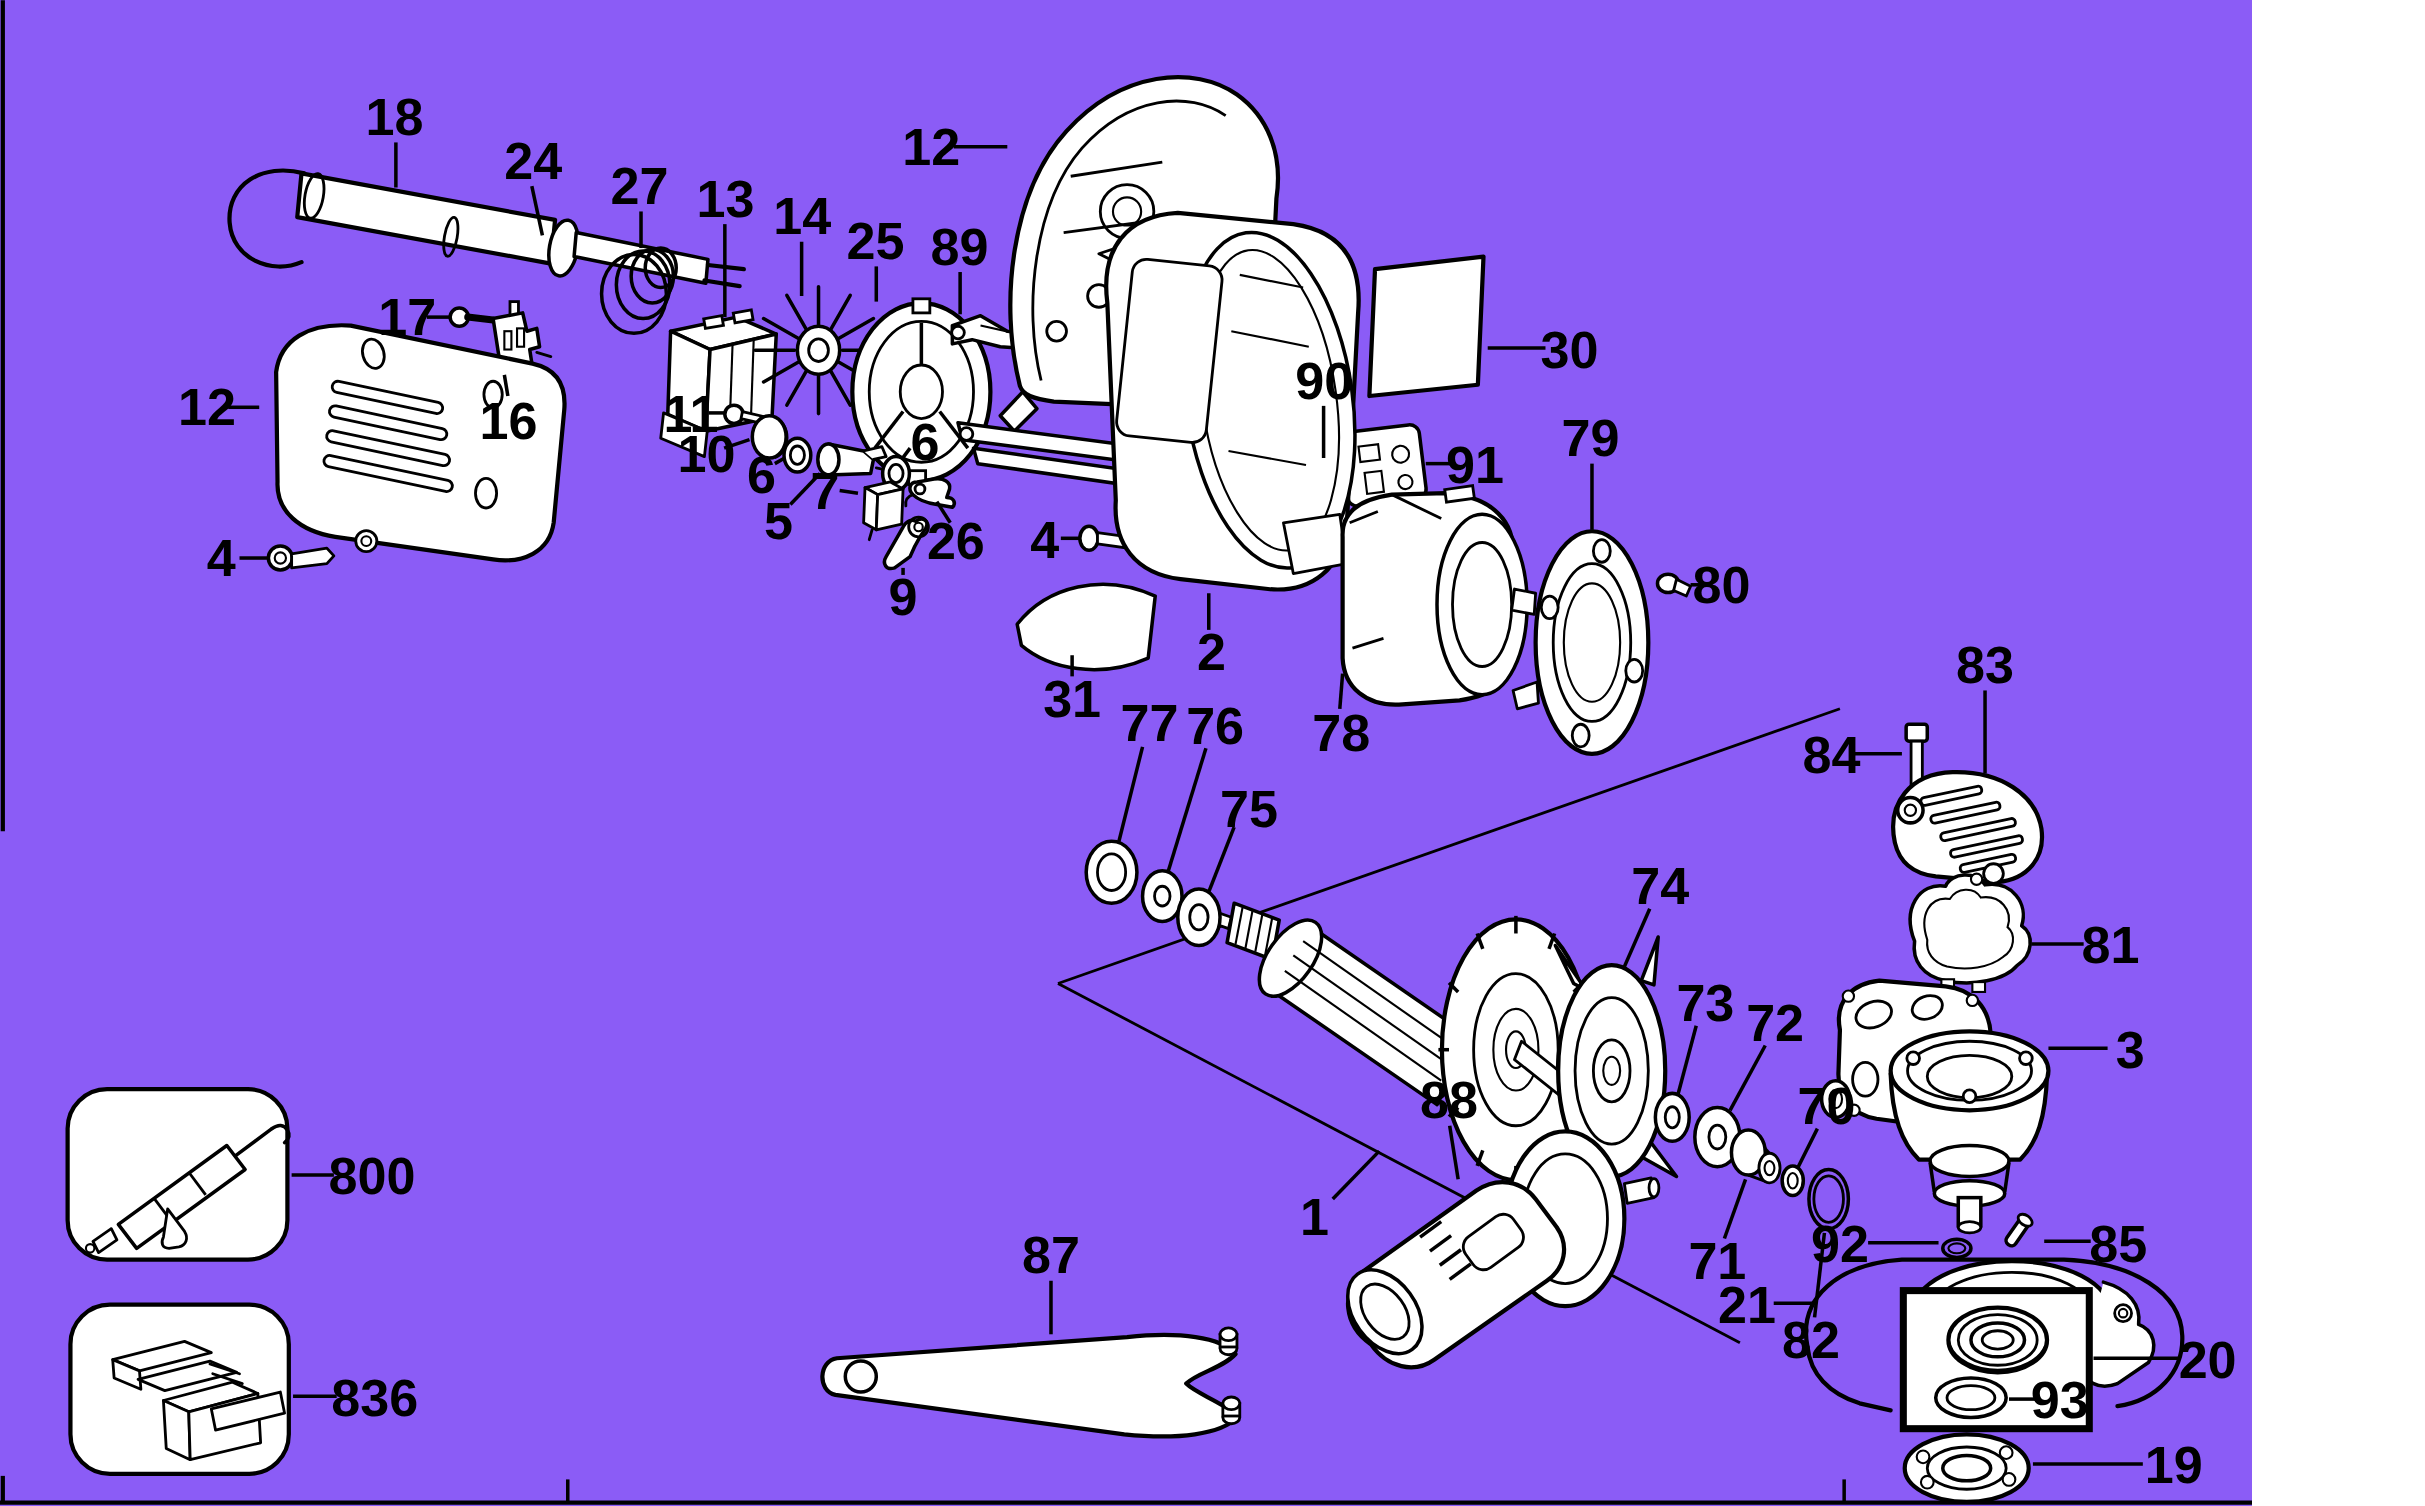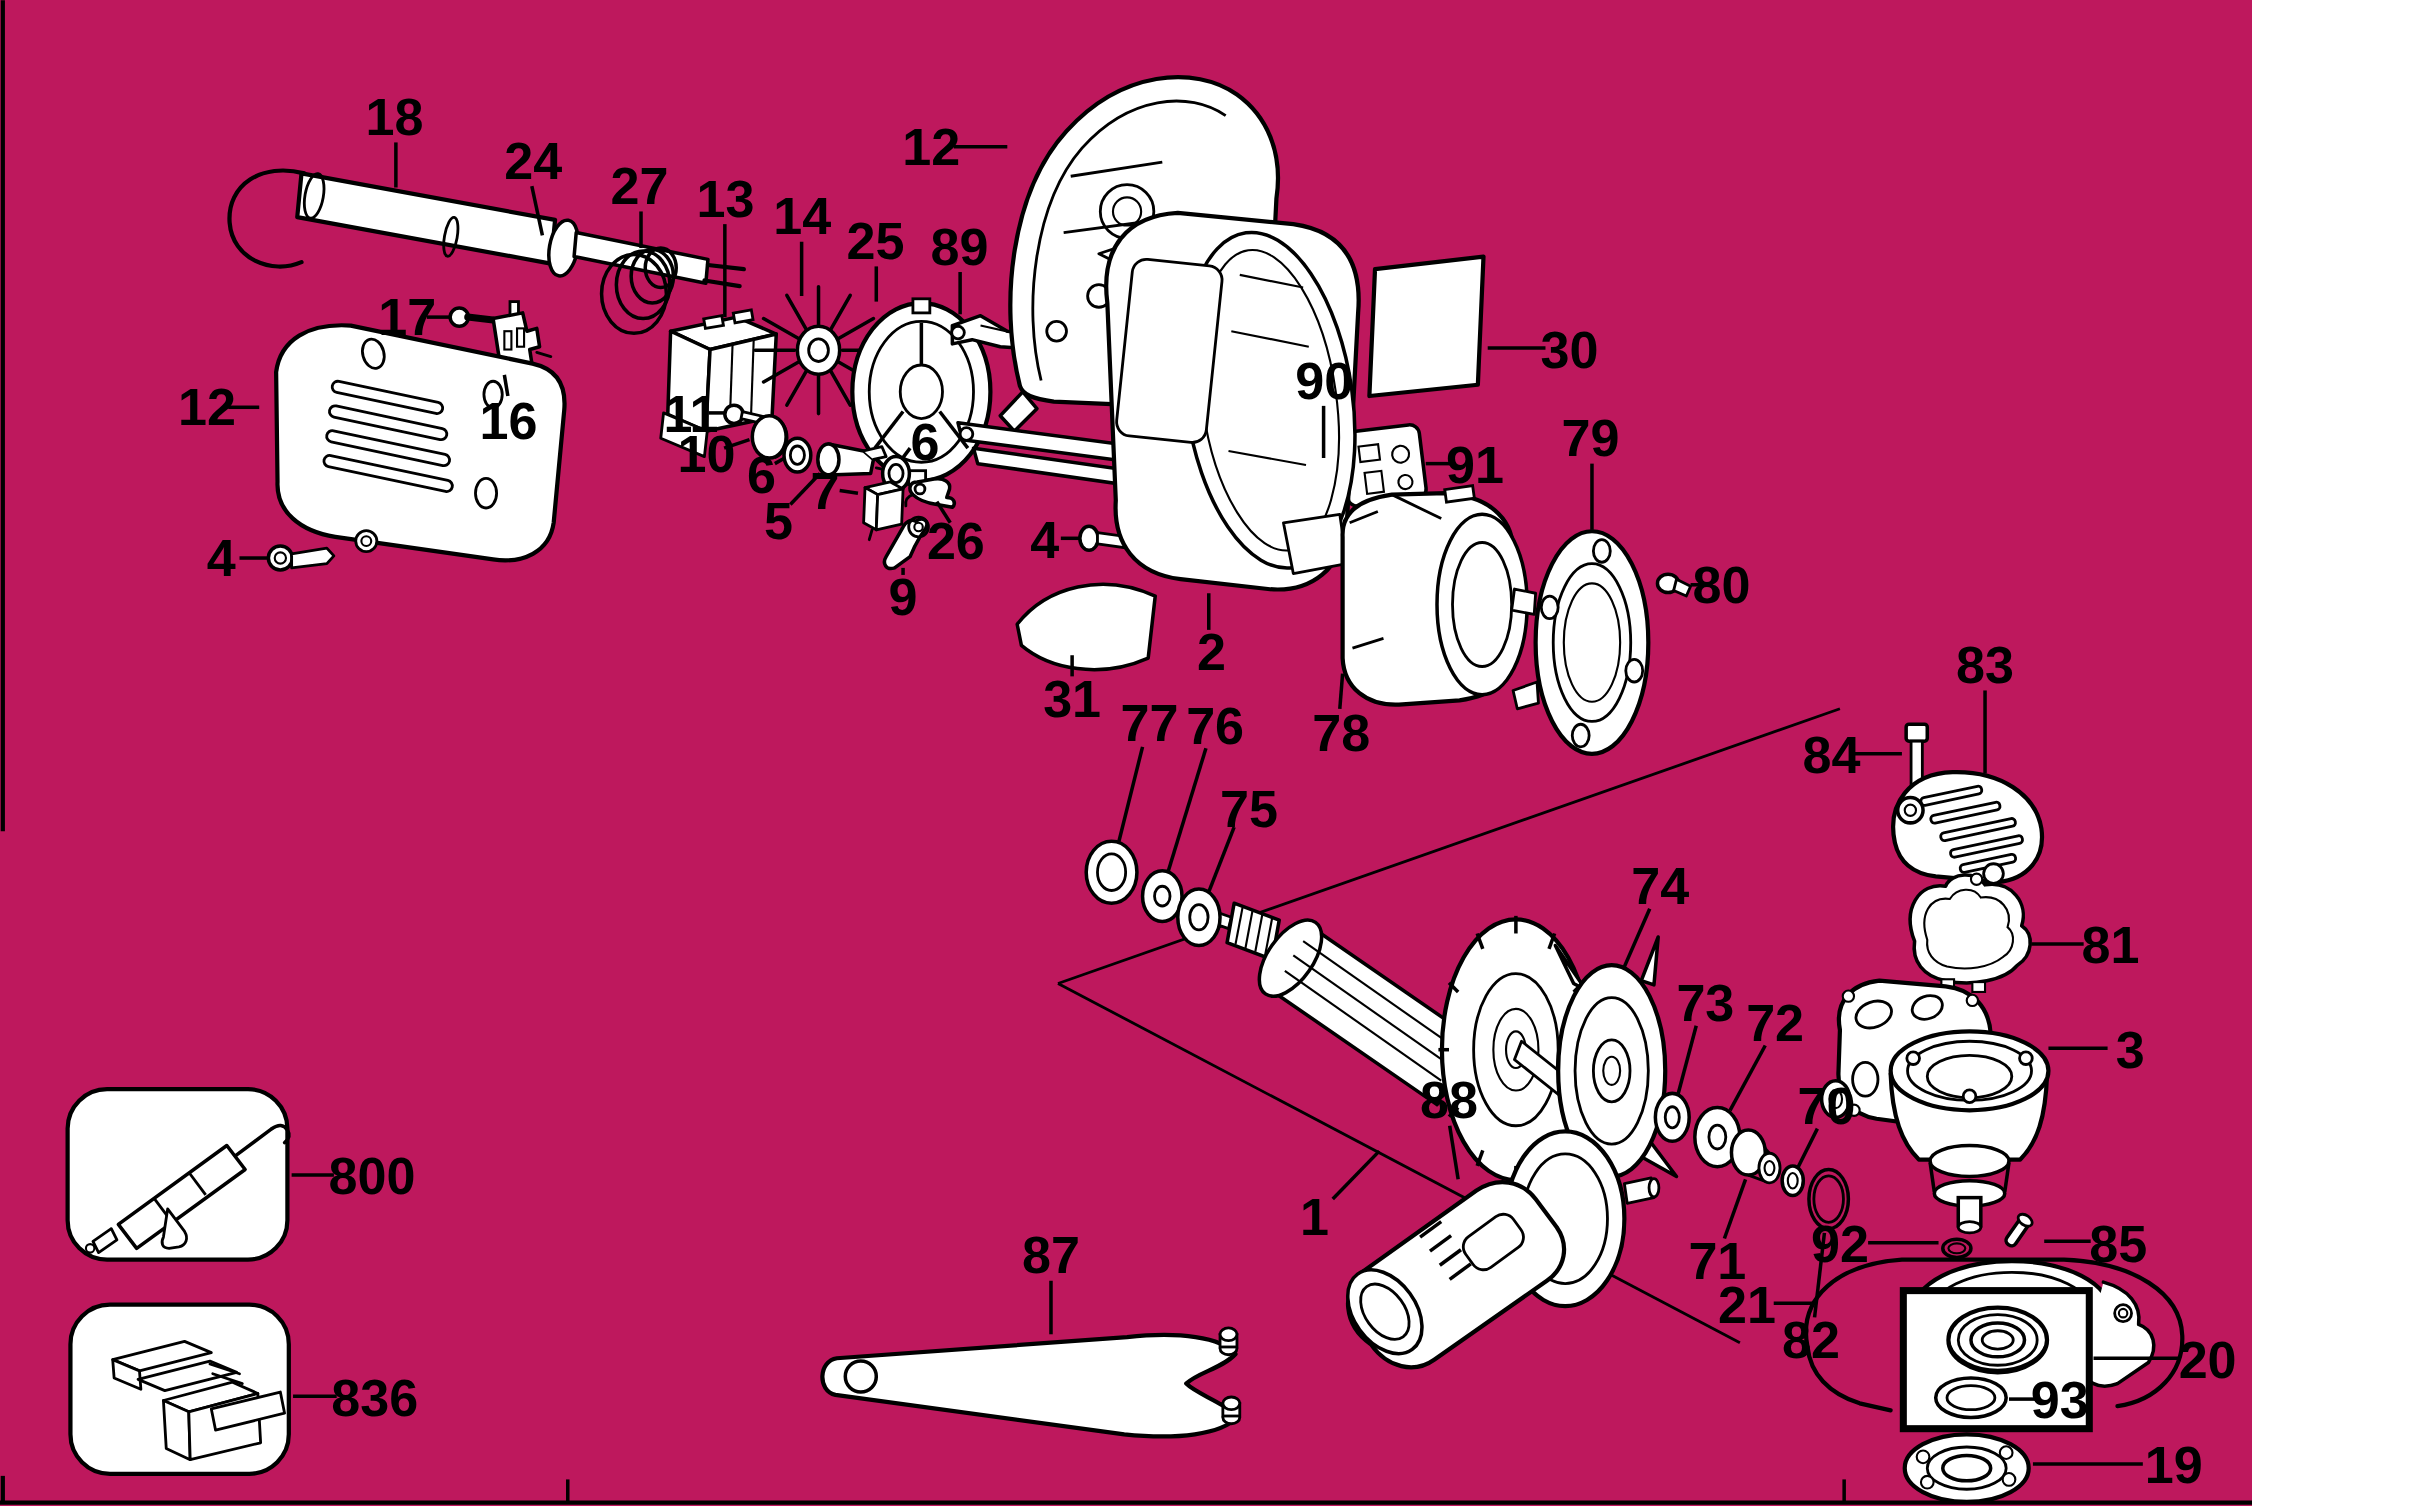--- a/index.html
+++ b/index.html
@@ -1,16 +1,16 @@
 <!DOCTYPE html>
 <html style="font-size:11.3px"><head>
 <meta charset="utf-8">
 <style>
   html,body{margin:0;padding:0;background:#ffffff;}
-  .page{position:relative;width:2252px;height:1507px;background:#be185d;overflow:hidden;}
+  .page{position:relative;width:2252px;height:1507px;background:#8b5cf6;overflow:hidden;}
   svg{display:block;}
   .part-num{font-family:"Liberation Sans",sans-serif;font-weight:bold;font-size:74px;fill:#000;
             text-anchor:middle;dominant-baseline:central;}
   .leader{stroke:#000;stroke-width:5;fill:none;}
   .s3{stroke:#000;stroke-width:3;}
   .s4{stroke:#000;stroke-width:4;}
   .s5{stroke:#000;stroke-width:5;}
   .s6{stroke:#000;stroke-width:6;}
   .s10{stroke:#000;stroke-width:10;}
   .f{fill:#ffffff;}

